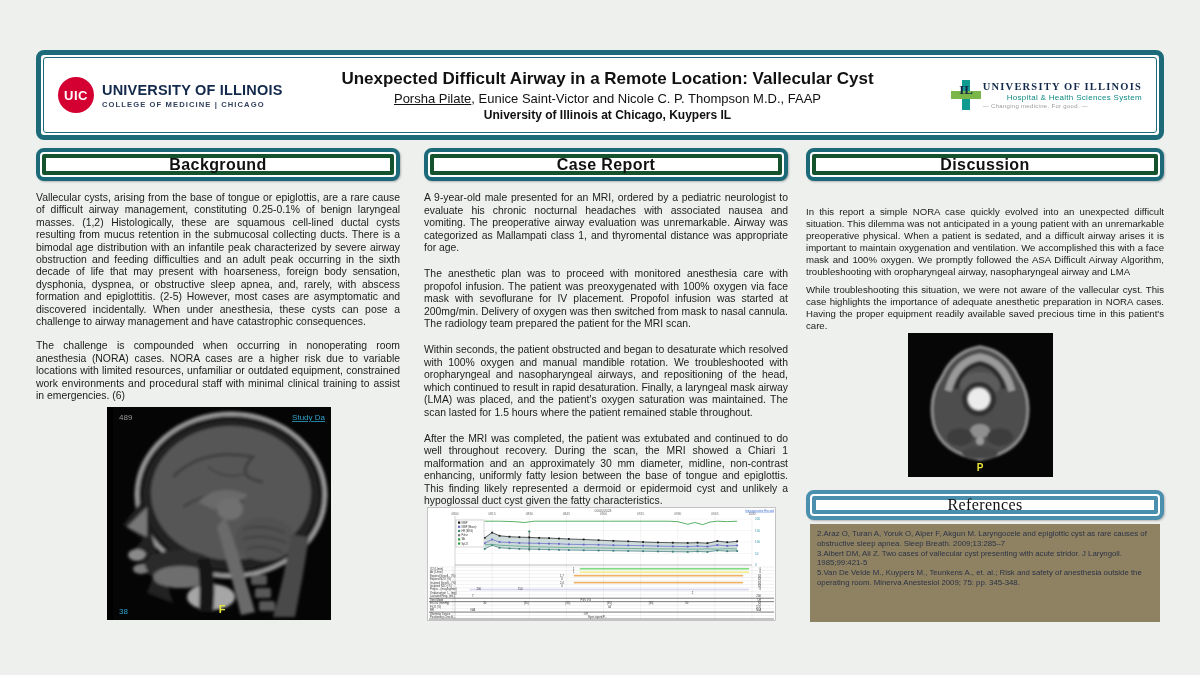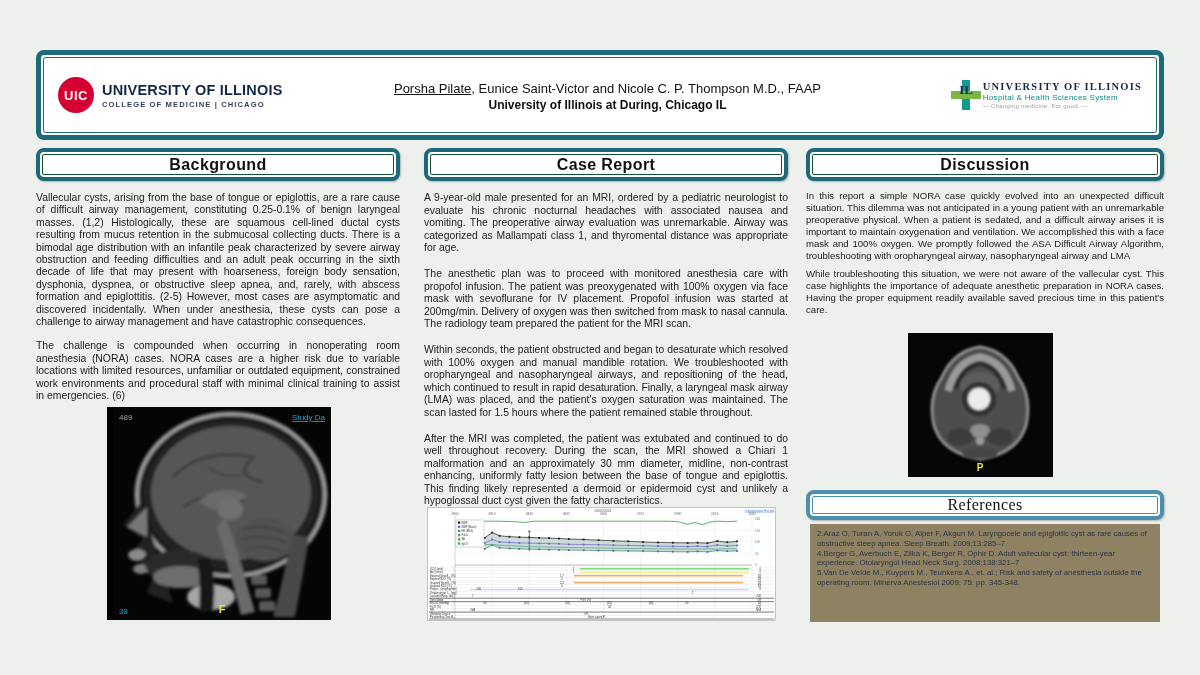--- a/index.html
+++ b/index.html
@@ -28,42 +28,42 @@
   .uic-line1{color:#13294b;font-weight:bold;font-size:14.5px;letter-spacing:.2px;}
   .uic-line2{color:#33415e;font-size:7.6px;letter-spacing:1.1px;font-weight:bold;margin-top:2px;}
   .title-block{flex:1;text-align:center;color:#111;}
   .poster-title{font-size:17px;font-weight:bold;}
   .poster-authors{font-size:13px;font-weight:normal;margin-top:2px;}
   .poster-authors .uline{text-decoration:underline;}
   .poster-affil{font-size:12px;font-weight:bold;margin-top:2px;}
   .logo-right{display:flex;align-items:center;width:250px;justify-content:flex-end;}
   .uih-text{text-align:left;}
   .uih-line1{font-family:"Liberation Serif", serif;color:#13294b;font-size:10.5px;letter-spacing:1.2px;font-weight:bold;}
-  .uih-line2{color:#0f8a84;font-size:8px;letter-spacing:.3px;margin-top:1px;}
+  .uih-line2{color:#0f8a84;font-size:8px;letter-spacing:.3px;margin-top:1px;text-align:right;}
   .uih-tag{color:#9a9a9a;font-size:6px;margin-top:1px;letter-spacing:.3px;}
   
   .sec-box{
     position:absolute;height:33px;background:#fff;border:4px solid #1c6a79;border-radius:8px;
     box-sizing:border-box;padding:2px;box-shadow:1px 1px 2px rgba(0,0,0,.25);
   }
   .sec-box.ref{border-color:#4a8fae;}
   .sec-inner{
-    width:100%;height:100%;box-sizing:border-box;border:1px solid #14532d;border-radius:2px;
+    width:100%;height:100%;box-sizing:border-box;border:4px solid #14532d;border-radius:2px;
     display:flex;align-items:center;justify-content:center;
   }
   .sec-box.ref .sec-inner{border-color:#4a8fae;}
   .sec-title{font-size:16px;font-weight:bold;color:#111;letter-spacing:.4px;}
   .sec-title.normal{font-weight:normal;font-family:"Liberation Serif", serif;font-size:16px;}
   
   .col-text{position:absolute;text-align:justify;color:#1b1b1b;}
   .col-text p{margin:0 0 12px 0;}
   .bg-text{left:36px;top:192px;width:364px;font-size:10.4px;line-height:12.4px;}
   .cr-text{left:424px;top:192px;width:364px;font-size:10.4px;line-height:12.6px;}
   .cr-text p{margin:0 0 13px 0;}
-  .dis-text{left:806px;top:190px;width:358px;font-size:9.6px;line-height:12.1px;}
+  .dis-text{left:806px;top:206px;width:358px;font-size:9.6px;line-height:12.1px;}
   .dis-text p{margin:0 0 5px 0;}
   
   .fig{position:absolute;background:#000;}
   .fig-sagittal{left:107px;top:407px;width:218px;height:213px;padding-left:6px;}
   .fig-axial{left:908px;top:333px;width:145px;height:144px;}
   .fig-chart{left:427px;top:507px;width:349px;height:114px;background:#fff;}
   
   .ref-panel{
     position:absolute;left:810px;top:524px;width:350px;height:98px;
     background:#8f8262;box-sizing:border-box;padding:5px 7px;
@@ -79,22 +79,23 @@
 
     <div class="logo-left">
       <div class="uic-circle">UIC</div>
       <div>
         <div class="uic-line1">UNIVERSITY OF ILLINOIS</div>
         <div class="uic-line2">COLLEGE OF MEDICINE | CHICAGO</div>
       </div>
     </div>
 
     <div class="title-block">
+      <div class="poster-title">Unexpected Difficult Airway in a Remote Location: Vallecular Cyst</div>
       <div class="poster-authors"><span class="uline">Porsha Pilate</span><span>, Eunice Saint-Victor and Nicole C. P. Thompson M.D., FAAP</span></div>
-      <div class="poster-affil">University of Illinois at During, Chicago IL</div>
+      <div class="poster-affil">University of Illinois at Chicago, Kuypers IL</div>
     </div>
 
     <div class="logo-right">
       <svg width="34" height="34" viewBox="0 0 34 34">
         <rect x="13" y="2" width="8" height="30" fill="#0f9b8f"></rect>
         <rect x="2" y="13" width="30" height="8" fill="#7ab648"></rect>
         <text x="17" y="16" font-size="13" font-weight="bold" fill="#13294b" text-anchor="middle" font-family="Liberation Serif, serif">IL</text>
       </svg>
       <div class="uih-text">
         <div class="uih-line1">UNIVERSITY OF ILLINOIS</div>
@@ -423,15 +424,15 @@
   </svg>
 </div>
 
 <div class="sec-box ref" style="left:806px;top:490px;width:358px;height:30px;">
   <div class="sec-inner">
     <span class="sec-title normal">References</span>
   </div>
 </div>
 <div class="ref-panel">
   <div class="ref-item">2.Araz O, Turan A, Yoruk O, Alper F, Akgun M. Laryngocele and epiglottic cyst as rare causes of obstructive sleep apnea. Sleep Breath. 2009;13:285–7</div>
-  <div class="ref-item">4.Berger G, Averbuch E, Zilka K, Berger R, Ophir D. Adult vallecular cyst: thirteen-year experience. Otolaryngol Head Neck Surg. 2008;138:321–7</div>
+  <div class="ref-item">3.Albert DM, Ali Z. Two cases of vallecular cyst presenting with acute stridor. J Laryngoll. 1985;99:421-5</div>
   <div class="ref-item">5.Van De Velde M., Kuypers M., Teunkens A., et. al.; Risk and safety of anesthesia outside the operating room. Minerva Anestesiol 2009; 75: pp. 345-348.</div>
 </div>
 
 </body></html>

